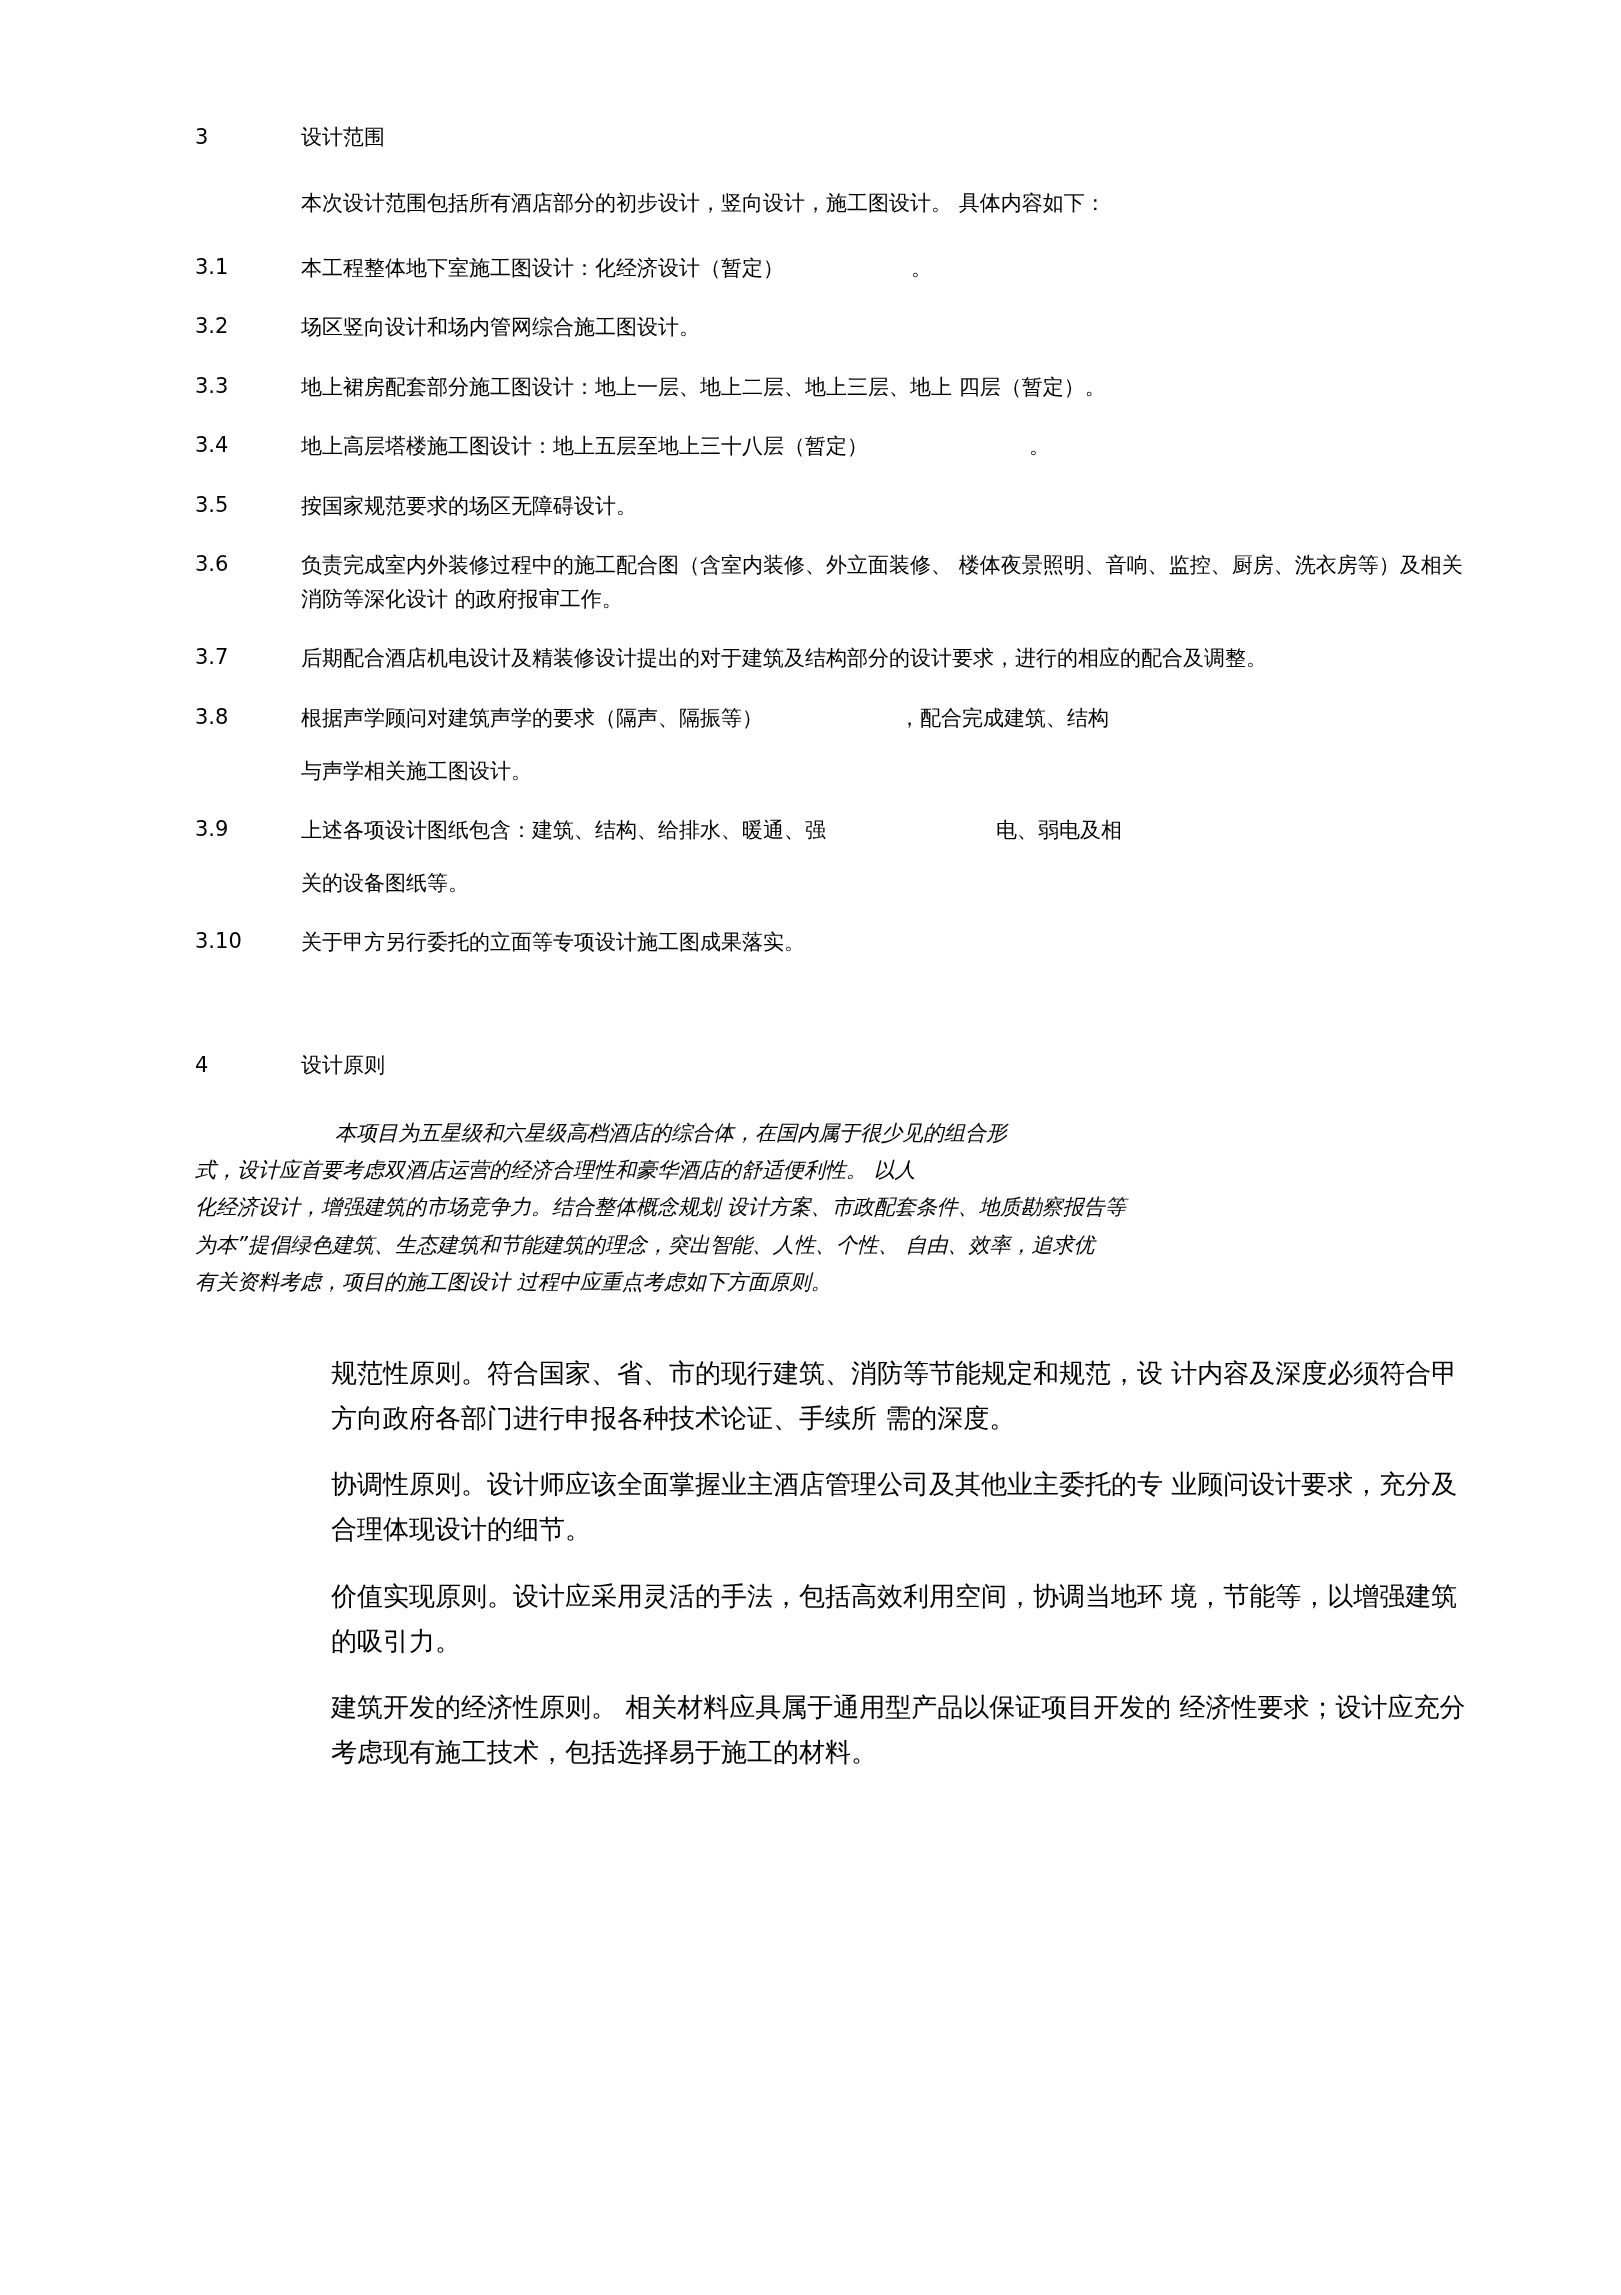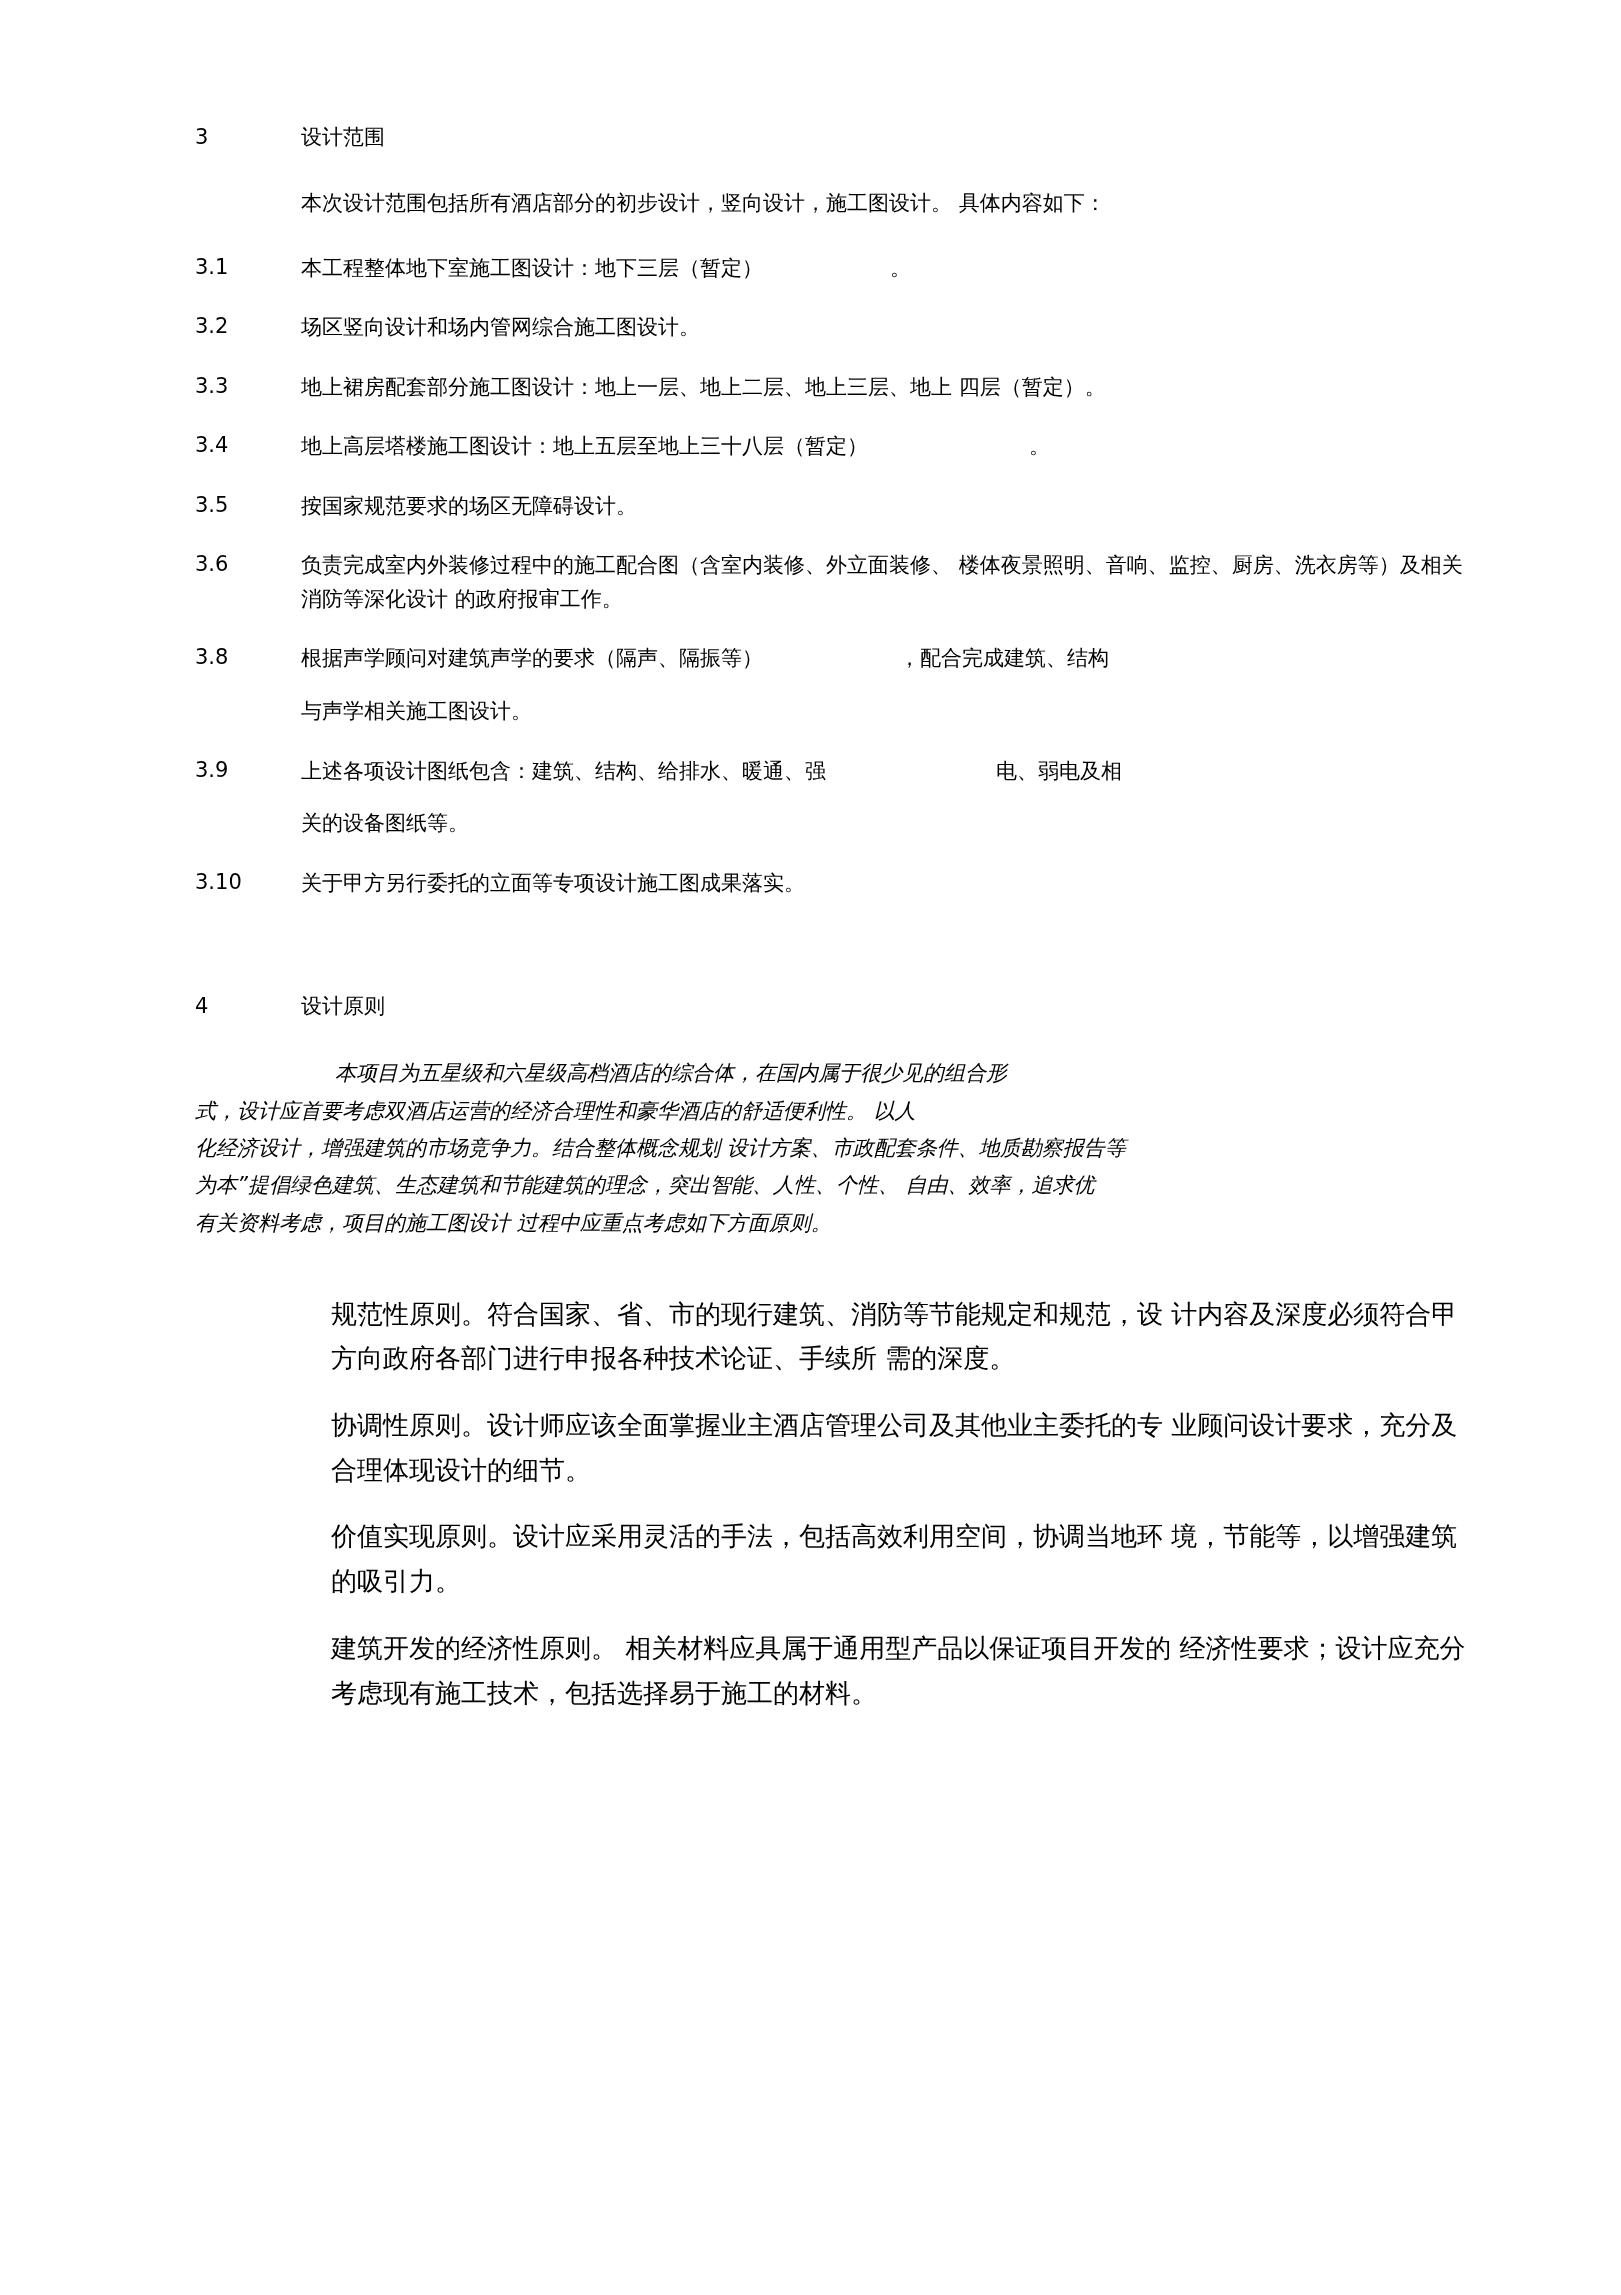--- a/index.html
+++ b/index.html
@@ -98,21 +98,21 @@
     <div class="section-head">
       <div class="num">3</div>
       <div class="title">设计范围</div>
     </div>
 
     <div class="lead-para">本次设计范围包括所有酒店部分的初步设计，竖向设计，施工图设计。  具体内容如下：</div>
 
     <div class="clause">
       <div class="num">3.1</div>
       <div class="text">
-        <span>本工程整体地下室施工图设计：地下三层（暂定）</span><span style="display:inline-block;width:127px"></span><span>。</span>
+        <span>本工程整体地下室施工图设计：化经济设计（暂定）</span><span style="display:inline-block;width:127px"></span><span>。</span>
       </div>
     </div>
 
     <div class="clause">
       <div class="num">3.2</div>
       <div class="text">场区竖向设计和场内管网综合施工图设计。</div>
     </div>
 
     <div class="clause">
       <div class="num">3.3</div>
@@ -129,20 +129,24 @@
     <div class="clause">
       <div class="num">3.5</div>
       <div class="text">按国家规范要求的场区无障碍设计。</div>
     </div>
 
     <div class="clause">
       <div class="num">3.6</div>
       <div class="text">负责完成室内外装修过程中的施工配合图（含室内装修、外立面装修、  楼体夜景照明、音响、监控、厨房、洗衣房等）及相关消防等深化设计  的政府报审工作。</div>
     </div>
 
+    <div class="clause">
+      <div class="num">3.7</div>
+      <div class="text">后期配合酒店机电设计及精装修设计提出的对于建筑及结构部分的设计要求，进行的相应的配合及调整。</div>
+    </div>
 
     <div class="clause">
       <div class="num">3.8</div>
       <div class="text">
         <div>
           <span>根据声学顾问对建筑声学的要求（隔声、隔振等）</span><span style="display:inline-block;width:136px"></span><span>，配合完成建筑、结构</span>
         </div>
         <div style="height:18.7px"></div>
         <div>与声学相关施工图设计。</div>
       </div>

